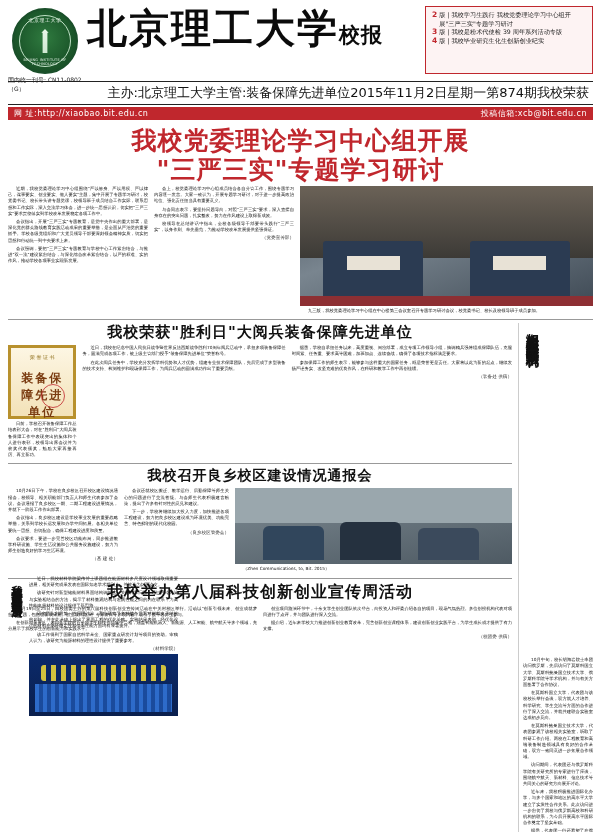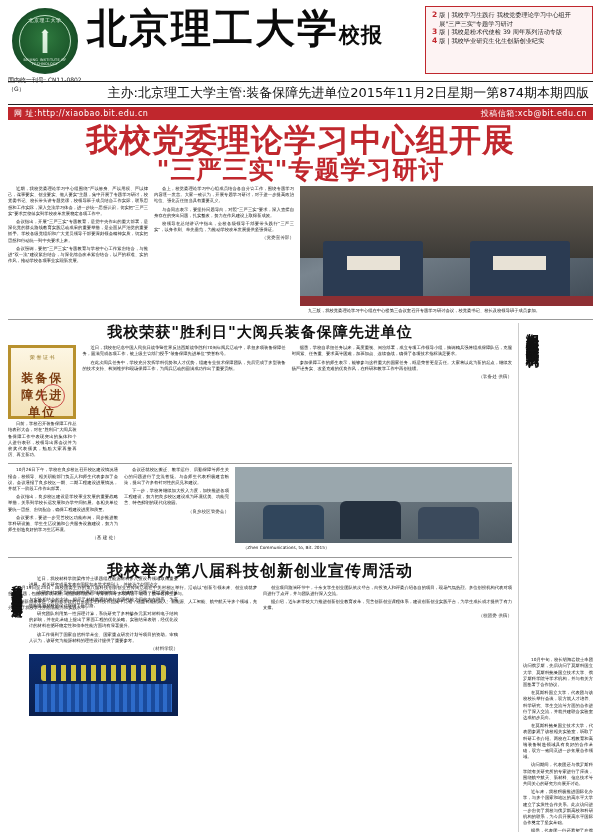--- a/index.html
+++ b/index.html
@@ -53,21 +53,21 @@
   .issueline{font-size:6px;color:#222;margin-top:2px;}
   .weburl{
     display:flex;align-items:center;justify-content:space-between;
     background:#c0272d;color:#fff;margin-top:2px;padding:2px 6px;font-size:8px;height:13px;box-sizing:border-box;
   }
   .weburl .l,.weburl .r{letter-spacing:.5px;}
 
   
   .headline{text-align:center;margin:6px 0 2px 0;}
   .headline .h1{
-    color:#c0272d;font-weight:bold;font-size:32px;line-height:29px;letter-spacing:1px;
+    color:#c0272d;font-weight:bold;font-size:25px;line-height:29px;letter-spacing:1px;
     font-family:"DejaVu Serif","Liberation Serif",serif;
   }
   .headline .h2{
     color:#c0272d;font-weight:bold;font-size:25px;line-height:29px;letter-spacing:1px;
     font-family:"DejaVu Serif","Liberation Serif",serif;
   }
 
   
   .cols{display:flex;gap:6px;}
   .txt{font-size:4.3px;line-height:6.2px;color:#111;text-align:justify;}
@@ -146,21 +146,21 @@
   <div class="inforow">
     <span>
       <span>主办:</span><span>北京理工大学</span>
     </span>
     <span>
       <span>主管:</span><span>装备保障先进单位</span>
     </span>
     <span>2015年11月2日</span>
     <span>星期一</span>
     <span>第874期</span>
-    <span>本期四版</span>
+    <span>我校荣获</span>
   </div>
 
   <div class="weburl">
     <span class="l">
       <span>网  址:</span><span>http://xiaobao.bit.edu.cn</span>
     </span>
     <span class="r">
       <span>投稿信箱:</span><span>xcb@bit.edu.cn</span>
     </span>
   </div>
@@ -232,20 +232,21 @@
               <p>参加保障工作的师生表示，能够参与这样重大的国家任务，既是荣誉更是责任。大家将以此为新的起点，继续发扬严谨务实、攻坚克难的优良作风，在科研和教学工作中再创佳绩。</p>
             </div>
             <div class="sig">（装备处 供稿）</div>
           </div>
         </div>
       </div>
 
       <div class="rule"></div>
 
       <div>
+        <div class="subhead" style="font-size:14px;letter-spacing:1px;">我校召开良乡校区建设情况通报会</div>
         <div class="cols" style="margin-top:3px;">
           <div style="width:110px;">
             <div class="txt">
               <p>10月26日下午，学校在良乡校区召开校区建设情况通报会，校领导、相关职能部门负责人和师生代表参加了会议。会议通报了良乡校区一期、二期工程建设进展情况，并就下一阶段工作作出部署。</p>
               <p>会议指出，良乡校区建设是学校事业发展的重要战略举措，关系到学校长远发展和办学空间拓展。各相关单位要统一思想、密切配合，确保工程建设进度和质量。</p>
               <p>会议要求，要进一步完善校区功能布局，同步推进教学科研设施、学生生活设施和公共服务设施建设，努力为师生创造良好的学习生活环境。</p>
             </div>
             <div class="sig">（基 建 处）</div>
           </div>
           <div style="width:105px;">

